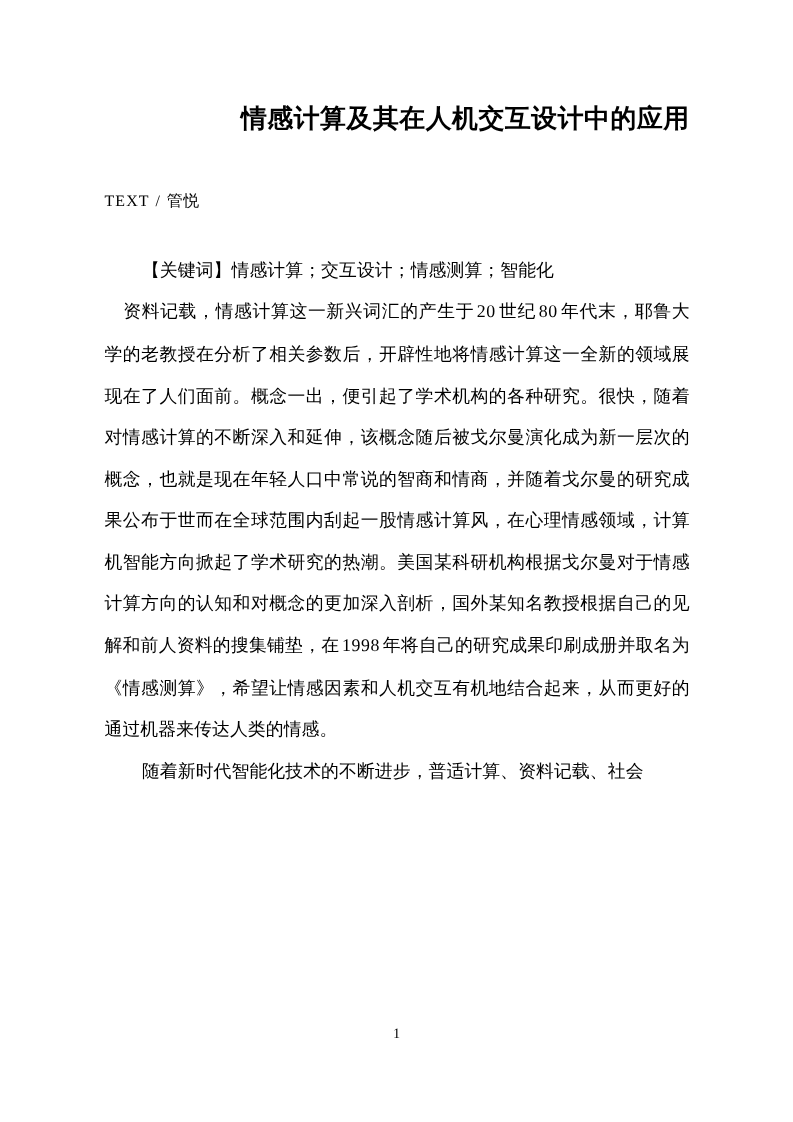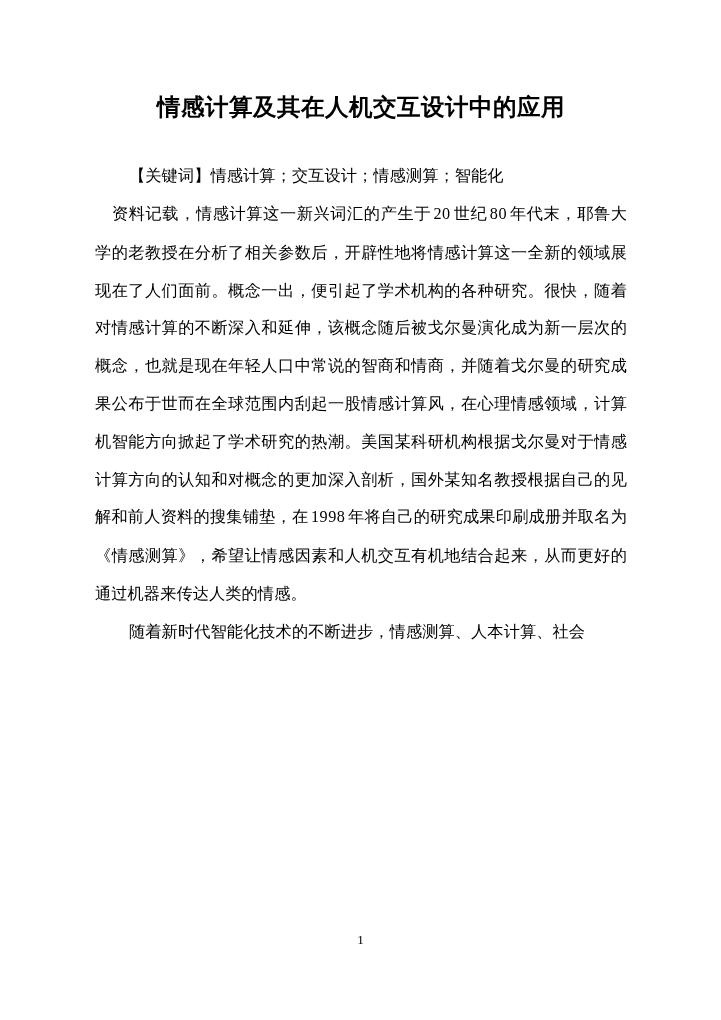--- a/index.html
+++ b/index.html
@@ -27,21 +27,21 @@
 
   .content {
     position: absolute;
     left: 95px;
     top: 0;
     width: 532px;
   }
 
   
   .doc-title {
-    text-align: center;
+    text-align: right;
     font-size: 23.5px;
     font-weight: 700;
     letter-spacing: 0.5px;
     line-height: 1.2;
     margin: 0;
     padding-top: 93px;
     white-space: nowrap;
   }
 
   
@@ -100,38 +100,43 @@
 </style>
 </head>
 <body>
 
 <div class="page">
 
   <div class="content">
 
     <h1 class="doc-title">情感计算及其在人机交互设计中的应用</h1>
 
+    <p class="byline">
+      <span class="latin">TEXT</span>
+      <span class="latin">/</span>
+      <span>管悦</span>
+    </p>
 
     <div class="gap-abstract"></div>
 
 
     <div class="gap-keywords"></div>
 
     <p class="para indent2">
       <span>【关键词】</span><span>情感计算；交互设计；情感测算；智能化</span>
     </p>
 
     <div class="gap-section"></div>
 
 
     <div class="gap-body"></div>
 
     <p class="para indent1">
       <span>资料记载，情感计算这一新兴词汇的产生于</span><span class="num">20</span><span>世纪</span><span class="num">80</span><span>年代末，耶鲁大学的老教授在分析了相关参数后，开辟性地将情感计算这一全新的领域展现在了人们面前。概念一出，便引起了学术机构的各种研究。很快，随着对情感计算的不断深入和延伸，该概念随后被戈尔曼演化成为新一层次的概念，也就是现在年轻人口中常说的智商和情商，并随着戈尔曼的研究成果公布于世而在全球范围内刮起一股情感计算风，在心理情感领域，计算机智能方向掀起了学术研究的热潮。美国某科研机构根据戈尔曼对于情感计算方向的认知和对概念的更加深入剖析，国外某知名教授根据自己的见解和前人资料的搜集铺垫，在</span><span class="num">1998</span><span>年将自己的研究成果印刷成册并取名为《情感测算》，希望让情感因素和人机交互有机地结合起来，从而更好的通过机器来传达人类的情感。</span>
     </p>
 
-    <p class="para indent2">随着新时代智能化技术的不断进步，情感测算、人本计算、社会</p>
+    <p class="para indent2">随着新时代智能化技术的不断进步，普适计算、资料记载、社会</p>
 
   </div>
 
   <div class="page-number">1</div>
 
 </div>
 
 </body></html>

